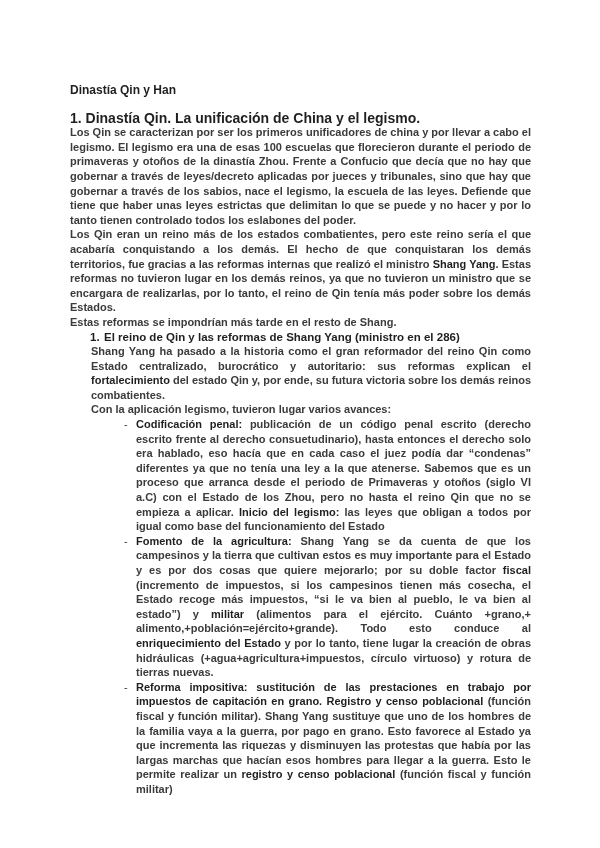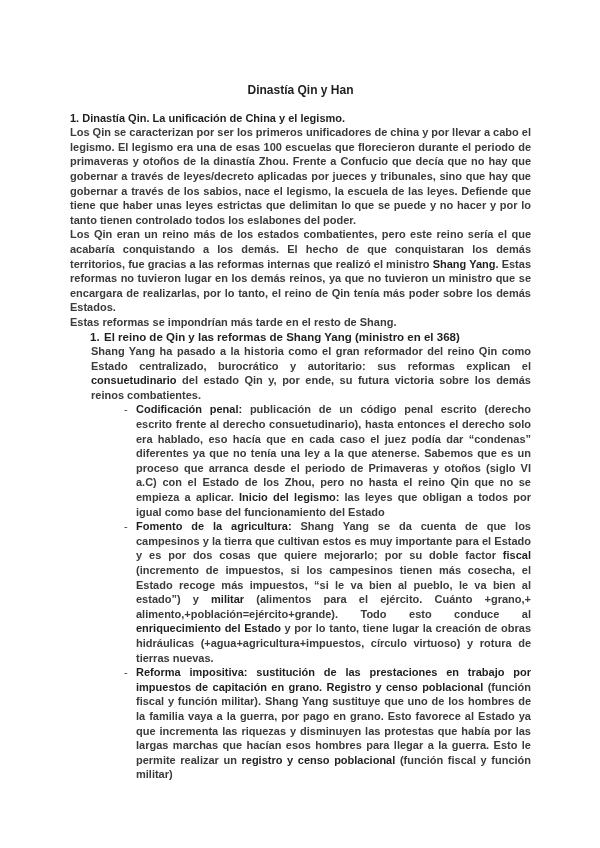--- a/index.html
+++ b/index.html
@@ -18,26 +18,26 @@
     font-family: "Liberation Sans", sans-serif;
     font-size: 11px;
     line-height: 14.6px;
     color: #3b3b3b;
     overflow: hidden;
   }
   .doc-title {
     font-size: 12px;
     font-weight: bold;
     color: #1f1f1f;
-    text-align: center;
+    text-align: left;
     margin: 0 0 13px 0;
     line-height: 14.6px;
   }
   .section-heading {
-    font-size: 11px;
+    font-size: 14px;
     font-weight: bold;
     color: #1f1f1f;
     margin: 0;
     line-height: 14.6px;
   }
   p.para {
     margin: 0;
     text-align: justify;
     font-weight: bold;
   }
@@ -73,25 +73,26 @@
 
   <h1 class="doc-title">Dinastía Qin y Han</h1>
 
   <h2 class="section-heading">1. Dinastía Qin. La unificación de China y el legismo.</h2>
 
   <p class="para"><span>Los Qin se caracterizan por ser los primeros unificadores de china y por llevar a cabo el legismo. El legismo era una de esas 100 escuelas que florecieron durante el periodo de primaveras y otoños de la dinastía Zhou. Frente a Confucio que decía que no hay que gobernar a través de leyes/decreto aplicadas por jueces y tribunales, sino que hay que gobernar a través de los sabios, nace el legismo, la escuela de las leyes. Defiende que tiene que haber unas leyes estrictas que delimitan lo que se puede y no hacer y por lo tanto tienen controlado todos los eslabones del poder.</span></p>
   <p class="para"><span>Los Qin eran un reino más de los estados combatientes, pero este reino sería el que acabaría conquistando a los demás. El hecho de que conquistaran los demás territorios, fue gracias a las reformas internas que realizó el ministro </span><strong>Shang Yang</strong><span>. Estas reformas no tuvieron lugar en los demás reinos, ya que no tuvieron un ministro que se encargara de realizarlas, por lo tanto, el reino de Qin tenía más poder sobre los demás Estados.</span></p>
   <p class="para"><span>Estas reformas se impondrían más tarde en el resto de Shang.</span></p>
 
   <div class="numbered-heading">
-    <span class="num">1.</span><span>El reino de Qin y las reformas de Shang Yang (ministro en el 368)</span>
+    <span class="num">1.</span><span>El reino de Qin y las reformas de Shang Yang (ministro en el 286)</span>
   </div>
 
   <div class="subsection">
-    <p class="para"><span>Shang Yang ha pasado a la historia como el gran reformador del reino Qin como Estado centralizado, burocrático y autoritario: sus reformas explican el </span><strong>consuetudinario</strong><span> del estado Qin y, por ende, su futura victoria sobre los demás reinos combatientes.</span></p>
+    <p class="para"><span>Shang Yang ha pasado a la historia como el gran reformador del reino Qin como Estado centralizado, burocrático y autoritario: sus reformas explican el </span><strong>fortalecimiento</strong><span> del estado Qin y, por ende, su futura victoria sobre los demás reinos combatientes.</span></p>
+    <p class="para"><span>Con la aplicación legismo, tuvieron lugar varios avances:</span></p>
 
     <div class="bullet">
       <span class="marker">-</span>
       <p class="para"><strong>Codificación penal:</strong><span> publicación de un código penal escrito (derecho escrito frente al derecho consuetudinario), hasta entonces el derecho solo era hablado, eso hacía que en cada caso el juez podía dar “condenas” diferentes ya que no tenía una ley a la que atenerse. Sabemos que es un proceso que arranca desde el periodo de Primaveras y otoños (siglo VI a.C) con el Estado de los Zhou, pero no hasta el reino Qin que no se empieza a aplicar. </span><strong>Inicio del legismo:</strong><span> las leyes que obligan a todos por igual como base del funcionamiento del Estado</span></p>
     </div>
 
     <div class="bullet">
       <span class="marker">-</span>
       <p class="para"><strong>Fomento de la agricultura:</strong><span> Shang Yang se da cuenta de que los campesinos y la tierra que cultivan estos es muy importante para el Estado y es por dos cosas que quiere mejorarlo; por su doble factor </span><strong>fiscal</strong><span> (incremento de impuestos, si los campesinos tienen más cosecha, el Estado recoge más impuestos, “si le va bien al pueblo, le va bien al estado”) y </span><strong>militar</strong><span> (alimentos para el ejército. Cuánto +grano,+ alimento,+población=ejército+grande). Todo esto conduce al </span><strong>enriquecimiento del Estado</strong><span> y por lo tanto, tiene lugar la creación de obras hidráulicas (+agua+agricultura+impuestos, círculo virtuoso) y rotura de tierras nuevas.</span></p>
     </div>

